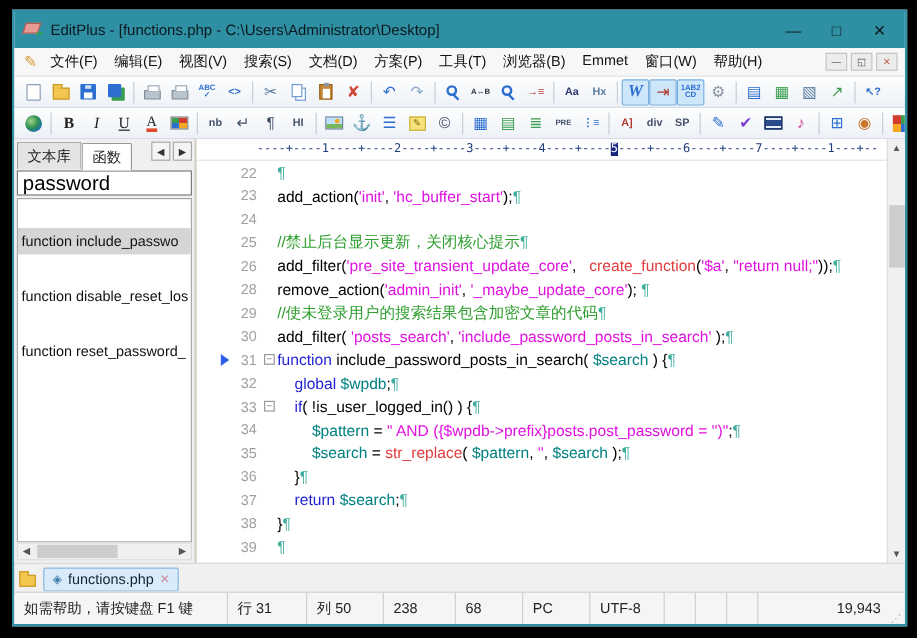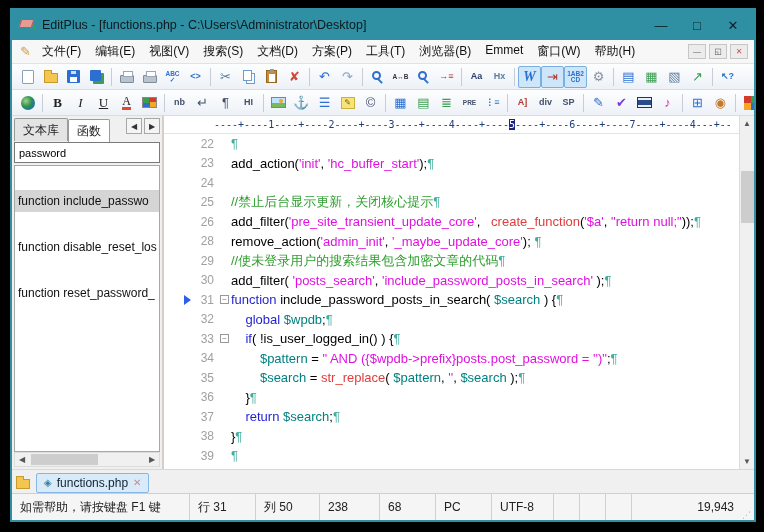--- a/index.html
+++ b/index.html
@@ -77,21 +77,21 @@
   
   .sidebar { width:152px; flex:none; display:flex; flex-direction:column; border-right:2px solid #d4d0c8; background:#f0f0f0; }
   .side-tabs { height:25px; display:flex; padding:2px 2px 0 2px; gap:0;font-family:Liberation Serif, serif; }
   .side-tab { font-size:12px; padding:3px 8px 3px 8px; border:1px solid #9a9a9a; border-bottom:none;
               background:#e4e4e4; color:#222; border-radius:2px 2px 0 0; }
   .side-tab.active { background:#fff; position:relative; top:1px; }
   .tab-arrows { margin-left:auto; display:flex; gap:2px; padding-bottom:2px; }
   .arrow-btn { width:16px; height:16px; border:1px solid #a8a8a8; background:#f4f4f4; font-size:8px;
                display:flex; align-items:center; justify-content:center; color:#333; }
   .side-search { margin:1px 2px 2px 2px; height:21px; border:1px solid #7a7a7a; background:#fff;
-                 font-size:11px; padding:0 4px; font-family:"Liberation Sans",sans-serif; width:calc(100% - 4px); }
+                 font-size:17px; padding:0 4px; font-family:"Liberation Sans",sans-serif; width:calc(100% - 4px); }
   .fn-list { flex:1; background:#fff; border:1px solid #a8a8a8; margin:0 2px; overflow:hidden; }
   .fn-item { font-size:12px; color:#111; padding:4px 3px; white-space:nowrap;margin-top:24px; }
   .fn-item.selected { background:#d5d5d5; }
   .side-hscroll { height:15px; margin:0 2px 2px 2px; background:#f0f0f0; display:flex; align-items:center; border:1px solid #dcdcdc; }
   .hs-arrow { width:14px; font-size:8px; color:#555; text-align:center; }
   .hs-track { flex:1; height:100%; position:relative; }
   .hs-thumb { position:absolute; left:2px; top:1px; height:11px; width:58%; background:#cdcdcd; }
 
   
   .editor { flex:1; display:flex; min-width:0; background:#fff; }
@@ -395,21 +395,21 @@
         <span class="hs-arrow">◀</span>
         <span class="hs-track">
             <span class="hs-thumb"></span>
           </span>
         <span class="hs-arrow">▶</span>
       </div>
     </div>
 
     <div class="editor">
       <div class="edit-col">
-        <div class="ruler"><span>----+----1----+----2----+----3----+----4----+----</span><span class="hl">5</span><span>----+----6----+----7----+----4---+--</span></div>
+        <div class="ruler"><span>----+----1----+----2----+----3----+----4----+----</span><span class="hl">5</span><span>----+----6----+----7----+----1---+--</span></div>
         <div class="code-lines" id="code-lines">
             <div class="codeline"><span class="mk"></span><span class="lnum">22</span><span class="fbox"></span><span class="ctext"><span class="t-p">¶</span></span></div>
             <div class="codeline"><span class="mk"></span><span class="lnum">23</span><span class="fbox"></span><span class="ctext"><span class="t-d">add_action(</span><span class="t-s">'init'</span><span class="t-d">, </span><span class="t-s">'hc_buffer_start'</span><span class="t-d">);</span><span class="t-p">¶</span></span></div>
             <div class="codeline"><span class="mk"></span><span class="lnum">24</span><span class="fbox"></span></div>
             <div class="codeline"><span class="mk"></span><span class="lnum">25</span><span class="fbox"></span><span class="ctext"><span class="t-c">//禁止后台显示更新，关闭核心提示</span><span class="t-p">¶</span></span></div>
             <div class="codeline"><span class="mk"></span><span class="lnum">26</span><span class="fbox"></span><span class="ctext"><span class="t-d">add_filter(</span><span class="t-s">'pre_site_transient_update_core'</span><span class="t-d">,   </span><span class="t-f">create_function</span><span class="t-d">(</span><span class="t-s">'$a'</span><span class="t-d">, </span><span class="t-s">"return null;"</span><span class="t-d">));</span><span class="t-p">¶</span></span></div>
             <div class="codeline"><span class="mk"></span><span class="lnum">28</span><span class="fbox"></span><span class="ctext"><span class="t-d">remove_action(</span><span class="t-s">'admin_init'</span><span class="t-d">, </span><span class="t-s">'_maybe_update_core'</span><span class="t-d">); </span><span class="t-p">¶</span></span></div>
             <div class="codeline"><span class="mk"></span><span class="lnum">29</span><span class="fbox"></span><span class="ctext"><span class="t-c">//使未登录用户的搜索结果包含加密文章的代码</span><span class="t-p">¶</span></span></div>
             <div class="codeline"><span class="mk"></span><span class="lnum">30</span><span class="fbox"></span><span class="ctext"><span class="t-d">add_filter( </span><span class="t-s">'posts_search'</span><span class="t-d">, </span><span class="t-s">'include_password_posts_in_search'</span><span class="t-d"> );</span><span class="t-p">¶</span></span></div>
             <div class="codeline"><span class="mk on"></span><span class="lnum">31</span><span class="fbox on">−</span><span class="ctext"><span class="t-k">function</span><span class="t-d"> include_password_posts_in_search( </span><span class="t-v">$search</span><span class="t-d"> ) {</span><span class="t-p">¶</span></span></div>

